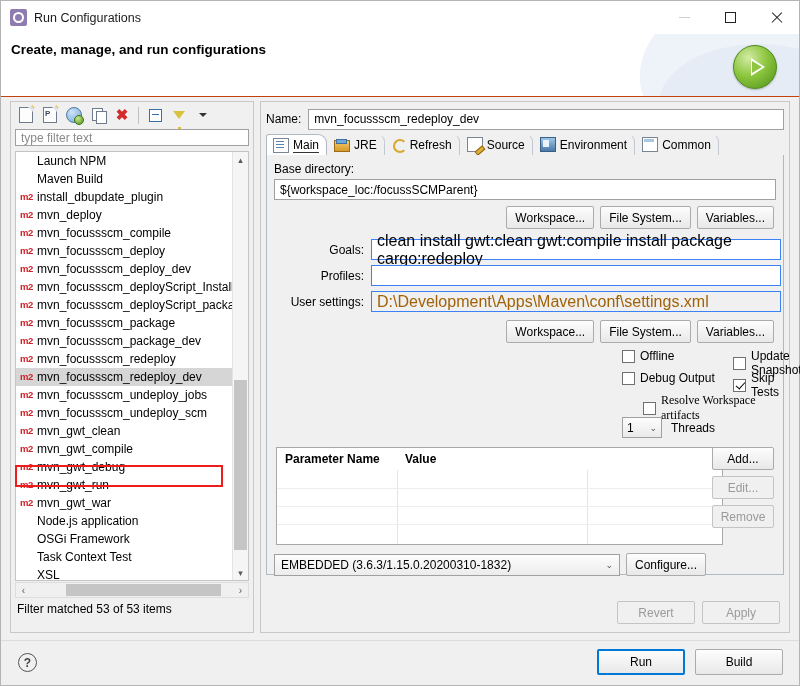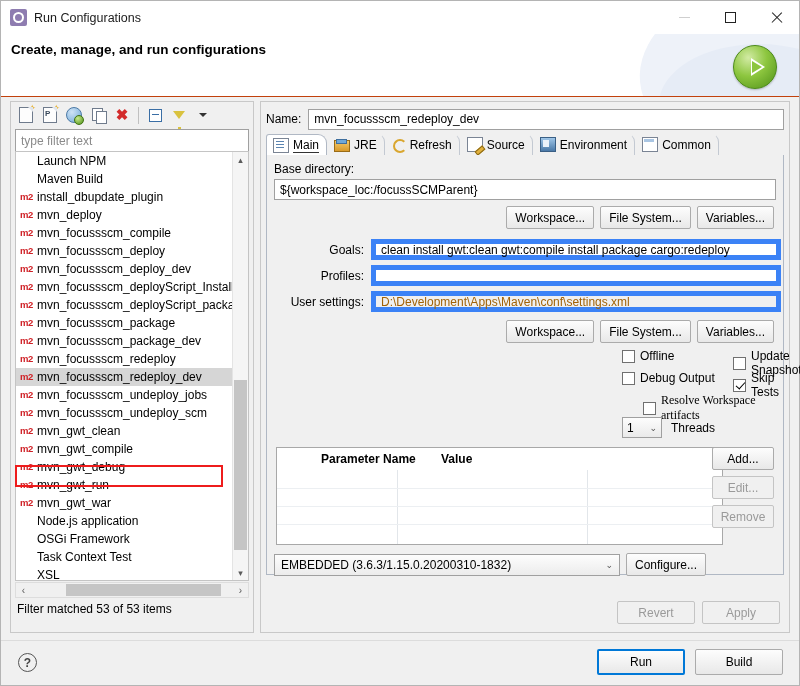--- a/index.html
+++ b/index.html
@@ -180,21 +180,21 @@
   }
   .icon-filter:after {
     content:""; position:absolute; left:-1.5px; top:8px; width:3px; height:5px; background:#d9c23f;
   }
   .icon-caret {
     width: 0; height: 0; border-left: 4px solid transparent; border-right: 4px solid transparent;
     border-top: 4px solid #333;
   }
 
   .filter-box {
-    position: absolute; left: 4px; top: 27px; width: 234px; height: 23px;
+    position: absolute; left: 4px; top: 27px; width: 234px; height: 17px;
     background: #fff; border: 1px solid #a0a0a0; box-sizing: border-box;
     display: flex; align-items: center; padding-left: 5px;
     font-size: 12px; color: #8a8a8a;
   }
 
   .list-wrap {
     position: absolute; left: 4px; top: 49px; width: 234px; height: 430px;
     background: #fff; border: 1px solid #c4c4c4; box-sizing: border-box;
     overflow: hidden;
   }
@@ -361,23 +361,23 @@
   }
   .xbtn.disabled { color: #9a9a9a; background: #f0f0f0; border-color: #c4c4c4;}
 
   .frow {
     position: absolute; display: flex; align-items: center; justify-content: flex-end;
   }
   .frow .fl {
     width: 90px; text-align: right; margin-right: 7px; font-size: 12px;
   }
   .frow .fi {
-    width: 410px; height: 21px; background: #fff; border: 5px solid #3b82f6;
+    width: 410px; height: 21px; background: #fff; border: 1px solid #3b82f6;
     box-sizing: border-box; display: flex; align-items: center; padding-left: 5px;
-    font-size: 12px;
+    font-size: 16px;
   }
   .frow .fi.readonly { background: #f0f0f0; color: #a16207; }
   .frow.goals    { left: 7px; top: 84px; }
   .frow.profiles { left: 7px; top: 110px; }
   .frow.usets    { left: 7px; top: 136px; }
 
   .cbrow { position: absolute; display: flex; align-items: center; }
   .cb {
     width: 13px; height: 13px; background: #fff; border: 1px solid #707070;
     box-sizing: border-box; margin-right: 5px; position: relative;
@@ -396,21 +396,21 @@
     width: 40px; height: 21px; background: linear-gradient(#fdfdfd,#eaeaea);
     border: 1px solid #a0a0a0; box-sizing: border-box;
     display: flex; align-items: center; justify-content: space-between;
     padding: 0 4px; font-size: 12px; margin-right: 9px;
   }
   .combo-small .cv { color: #000; }
   .chev { color: #555; font-size: 9px; }
 
   .ptable {
     position: absolute; left: 9px; top: 332px; width: 447px; height: 98px;
-    background: #fff; border: 1px solid #a8a8a8; box-sizing: border-box; padding-left: 36px;
+    background: #fff; border: 1px solid #a8a8a8; box-sizing: border-box;
   }
   .ptable .thead {
     display: flex; height: 22px; align-items: center;
     font-size: 12px; font-weight: bold;
   }
   .ptable .th1 { width: 120px; padding-left: 8px; box-sizing: border-box;}
   .ptable .th2 { width: 190px; padding-left: 8px; box-sizing: border-box;}
   .ptable .colline {
     position: absolute; top: 22px; bottom: 0; width: 1px; background: #e2e6ea;
   }

